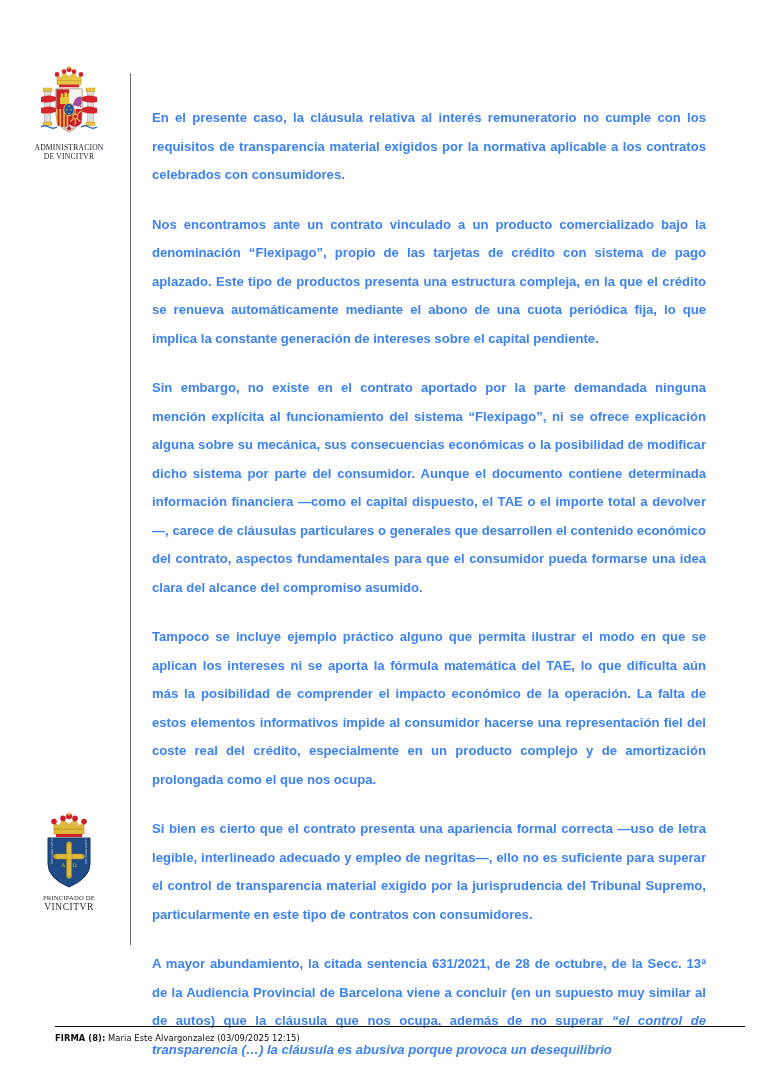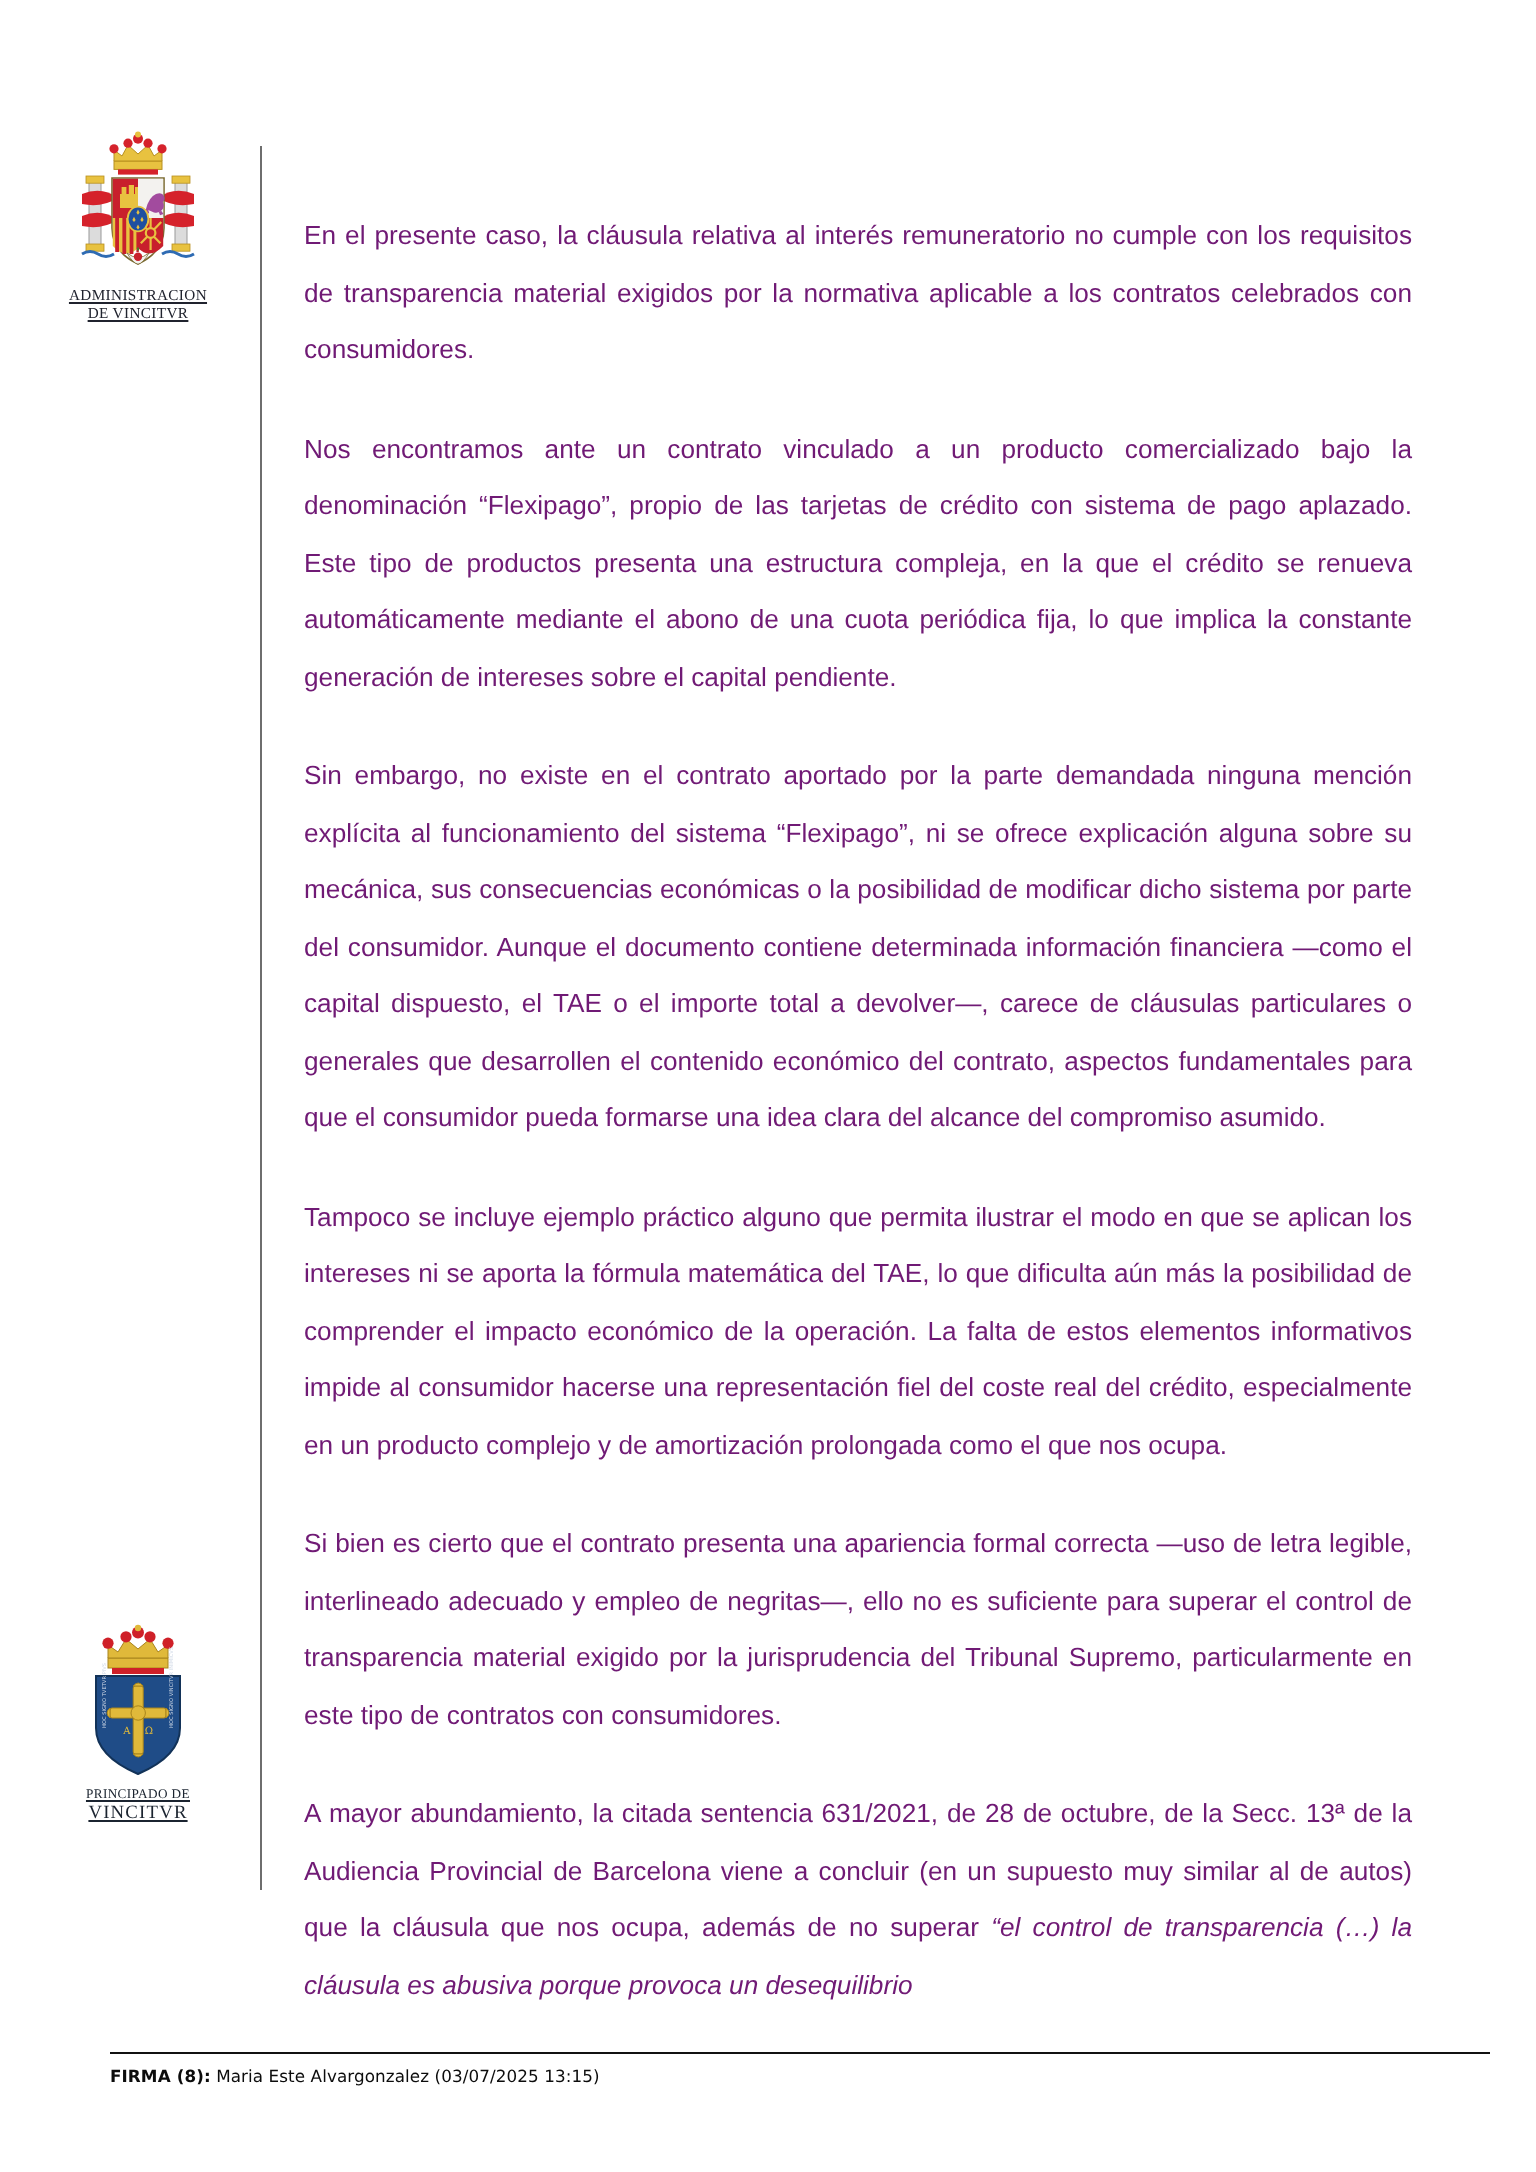--- a/index.html
+++ b/index.html
@@ -46,21 +46,21 @@
     line-height: 0;
   }
 
   .emblem-caption {
     font-family: "Liberation Serif", serif;
     color: #20232e;
     letter-spacing: 0.2px;
     line-height: 1.18;
   }
   .emblem-caption .l1,
-  .emblem-caption .l2 { display: block; white-space: nowrap; text-decoration: underline; }
+  .emblem-caption .l2 { display: block; white-space: nowrap; }
 
   .justicia .emblem-caption {
     font-size: 7.6px;
     margin-top: 3px;
   }
   .asturias .emblem-caption {
     font-size: 7.2px;
     margin-top: 2px;
     color: #1b2430;
   }
@@ -87,21 +87,22 @@
     top: 104px;
     width: 554px;
   }
 
   .para {
     margin: 0 0 21px 0;
     font-size: 13.1px;
     line-height: 28.5px;
     text-align: justify;
     text-justify: inter-word;
-    color: #701a75;
+    color: #3b82f6;
+    font-weight: bold;
   }
   .para:last-child { margin-bottom: 0; }
   .para .it { font-style: italic; }
 
   
   .footer {
     position: absolute;
     left: 55px;
     top: 1026px;
     width: 690px;
@@ -273,17 +274,17 @@
     <p class="para">Tampoco se incluye ejemplo práctico alguno que permita ilustrar el modo en que se aplican los intereses ni se aporta la fórmula matemática del TAE, lo que dificulta aún más la posibilidad de comprender el impacto económico de la operación. La falta de estos elementos informativos impide al consumidor hacerse una representación fiel del coste real del crédito, especialmente en un producto complejo y de amortización prolongada como el que nos ocupa.</p>
     <p class="para">Si bien es cierto que el contrato presenta una apariencia formal correcta —uso de letra legible, interlineado adecuado y empleo de negritas—, ello no es suficiente para superar el control de transparencia material exigido por la jurisprudencia del Tribunal Supremo, particularmente en este tipo de contratos con consumidores.</p>
     <p class="para"><span>A mayor abundamiento, la citada sentencia 631/2021, de 28 de octubre, de la Secc. 13ª de la Audiencia Provincial de Barcelona viene a concluir (en un supuesto muy similar al de autos) que la cláusula que nos ocupa, además de no superar </span><span class="it">“el control de transparencia (…) la cláusula es abusiva porque provoca un desequilibrio</span></p>
   </div>
 
   <div class="footer">
     <div class="footer-rule"></div>
     <div class="footer-text">
       <span class="lbl">FIRMA (8):</span>
       <span>Maria Este Alvargonzalez</span>
-      <span>(03/07/2025 13:15)</span>
+      <span>(03/09/2025 12:15)</span>
     </div>
   </div>
 
 </div>
 
 </body></html>

